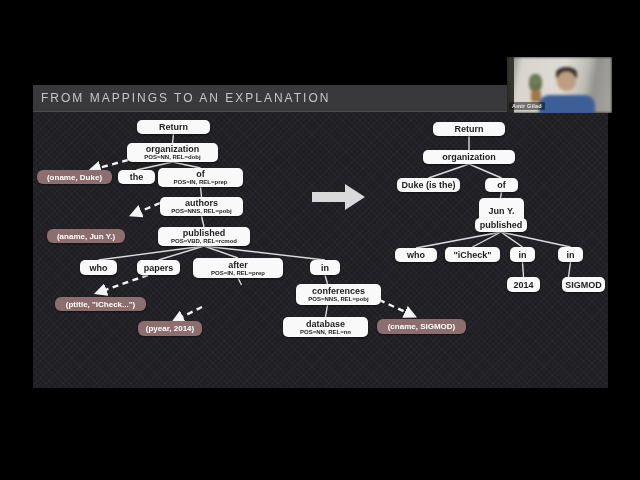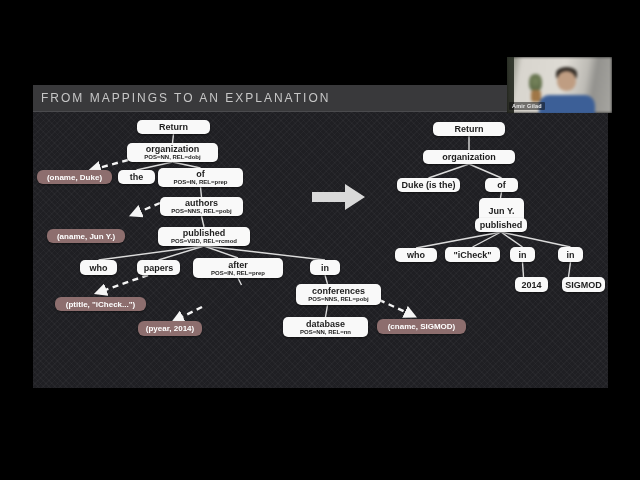--- a/index.html
+++ b/index.html
@@ -173,21 +173,21 @@
         </div>
         <div class="node" style="left: 412px; top: 162px; width: 55px; height: 15px;">
           <div class="nl">"iCheck"</div>
         </div>
         <div class="node" style="left: 477px; top: 162px; width: 25px; height: 15px;">
           <div class="nl">in</div>
         </div>
         <div class="node" style="left: 525px; top: 162px; width: 25px; height: 15px;">
           <div class="nl">in</div>
         </div>
-        <div class="node" style="left: 474px; top: 192px; width: 33px; height: 15px; margin-left: 8px;">
+        <div class="node" style="left: 474px; top: 192px; width: 33px; height: 15px;">
           <div class="nl">2014</div>
         </div>
         <div class="node" style="left: 514px; top: 192px; width: 43px; height: 15px; margin-left: 15px;">
           <div class="nl">SIGMOD</div>
         </div>
       </div>
   </div>
 
   <div class="webcam">
     <div class="wc-inner">

